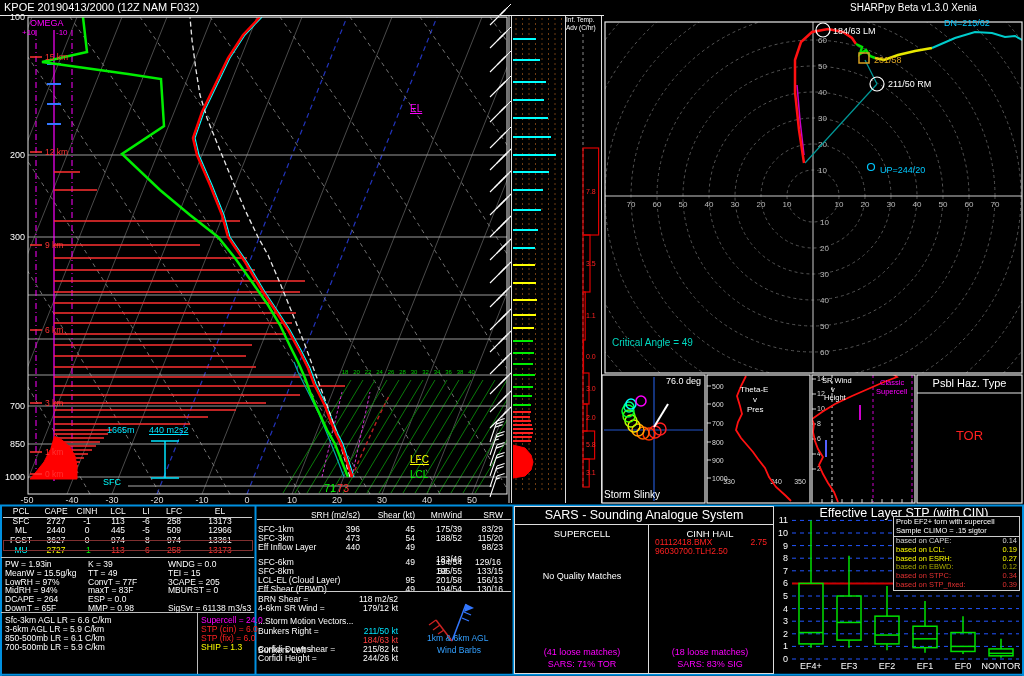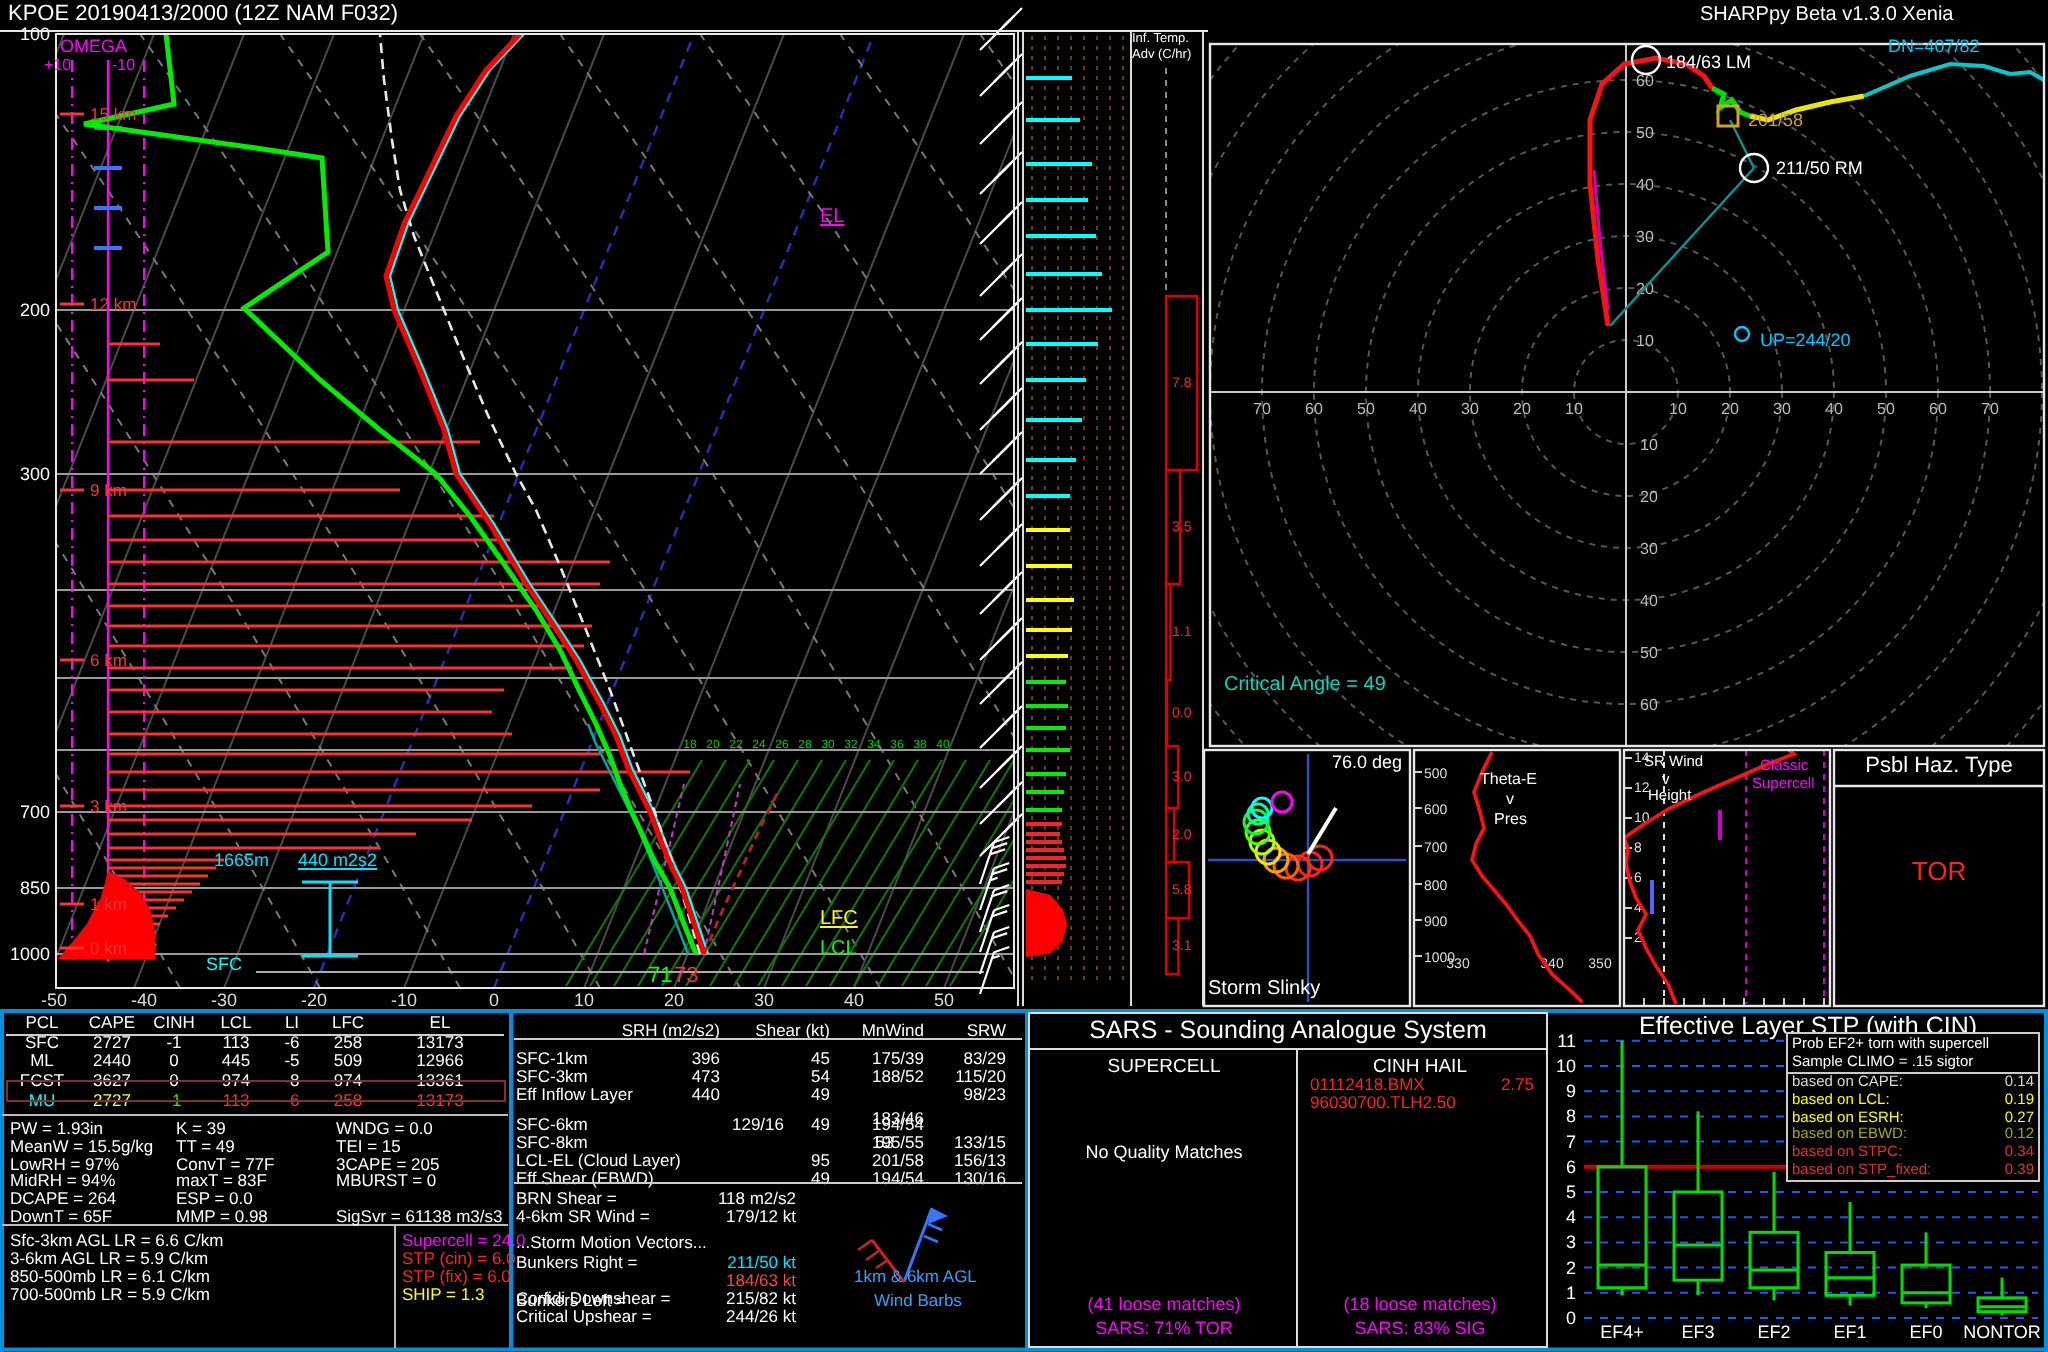--- a/index.html
+++ b/index.html
@@ -611,21 +611,21 @@
   <div class="abs" style="left:410px;top:469px;font-size:10px;color:#00ff00;">LCL</div>
   <div class="abs" style="left:103px;top:477px;font-size:9px;color:#00ffff;">SFC</div>
   <div class="abs" style="left:107px;top:425px;font-size:9px;color:#00e5ff;">1665m</div>
   <div class="abs u" style="left:149px;top:425px;font-size:9px;color:#00e5ff;">440 m2s2</div>
   <div class="abs" style="left:337px;top:482px;font-size:11px;color:#ff3030;z-index:1;">73</div>
   <div class="abs" style="left:324px;top:482px;font-size:11px;color:#00ff00;z-index:2;">71</div>
 
   <div class="abs" style="left:566px;top:16px;font-size:6.5px;">Inf. Temp.</div>
   <div class="abs" style="left:566px;top:24px;font-size:6.5px;">Adv (C/hr)</div>
 
-  <div class="abs" style="left:944px;top:18px;font-size:9px;color:#00c8ff;">DN=407/82</div>
+  <div class="abs" style="left:944px;top:18px;font-size:9px;color:#00c8ff;">DN=215/62</div>
   <div class="abs" style="left:833px;top:26px;font-size:9px;">184/63 LM</div>
   <div class="abs" style="left:874px;top:55px;font-size:9px;color:#d8a020;">201/58</div>
   <div class="abs" style="left:888px;top:79px;font-size:9px;">211/50 RM</div>
   <div class="abs" style="left:880px;top:165px;font-size:9px;color:#00c8ff;">UP=244/20</div>
   <div class="abs" style="left:612px;top:337px;font-size:10px;color:#00d8c0;">Critical Angle = 49</div>
 
   <div class="abs" style="left:666px;top:376px;font-size:9px;">76.0 deg</div>
   <div class="abs" style="left:604px;top:489px;font-size:10px;">Storm Slinky</div>
   <div class="abs" style="left:740px;top:385px;font-size:8px;">Theta-E</div>
   <div class="abs" style="left:753px;top:395px;font-size:8px;">v</div>
@@ -741,21 +741,21 @@
       <span class="kv" style="color: rgb(255, 255, 255); left: 0px; width: 205px; text-align: right; top: 25px;">188/52</span>
       <span class="kv" style="color: rgb(255, 255, 255); left: 0px; width: 246px; text-align: right; top: 25px;">115/20</span>
       <span class="kv" style="color: rgb(255, 255, 255); left: 1px; top: 34px;">Eff Inflow Layer</span>
       <span class="kv" style="color: rgb(255, 255, 255); left: 0px; width: 103px; text-align: right; top: 34px;">440</span>
       <span class="kv" style="color: rgb(255, 255, 255); left: 0px; width: 158px; text-align: right; top: 34px;">49</span>
       <span class="kv" style="color: rgb(255, 255, 255); left: 0px; width: 205px; text-align: right; top: 46px;">183/46</span>
       <span class="kv" style="color: rgb(255, 255, 255); left: 0px; width: 246px; text-align: right; top: 34px;">98/23</span>
       <span class="kv" style="color: rgb(255, 255, 255); left: 1px; top: 49px;">SFC-6km</span>
       <span class="kv" style="color: rgb(255, 255, 255); left: 0px; width: 158px; text-align: right; top: 49px;">49</span>
       <span class="kv" style="color: rgb(255, 255, 255); left: 0px; width: 205px; text-align: right; top: 49px;">194/54</span>
-      <span class="kv" style="color: rgb(255, 255, 255); left: 0px; width: 244px; text-align: center; top: 49px;">129/16</span>
+      <span class="kv" style="color: rgb(255, 255, 255); left: 0px; width: 244px; text-align: right; top: 49px;">129/16</span>
       <span class="kv" style="color: rgb(255, 255, 255); left: 1px; top: 58px;">SFC-8km</span>
       <span class="kv" style="color: rgb(255, 255, 255); left: 0px; width: 190px; text-align: right; top: 58px;">53</span>
       <span class="kv" style="color: rgb(255, 255, 255); left: 0px; width: 205px; text-align: right; top: 58px;">195/55</span>
       <span class="kv" style="color: rgb(255, 255, 255); left: 0px; width: 246px; text-align: right; top: 58px;">133/15</span>
       <span class="kv" style="color: rgb(255, 255, 255); left: 1px; top: 67px;">LCL-EL (Cloud Layer)</span>
       <span class="kv" style="color: rgb(255, 255, 255); left: 0px; width: 158px; text-align: right; top: 67px;">95</span>
       <span class="kv" style="color: rgb(255, 255, 255); left: 0px; width: 205px; text-align: right; top: 67px;">201/58</span>
       <span class="kv" style="color: rgb(255, 255, 255); left: 0px; width: 246px; text-align: right; top: 67px;">156/13</span>
       <span class="kv" style="color: rgb(255, 255, 255); left: 1px; top: 76px;">Eff Shear (EBWD)</span>
       <span class="kv" style="color: rgb(255, 255, 255); left: 0px; width: 158px; text-align: right; top: 76px;">49</span>
@@ -768,21 +768,21 @@
       <span class="kv" style="color: rgb(255, 255, 255); left: 0px; width: 141px; text-align: right; top: 1px;">118 m2/s2</span>
       <span class="kv" style="color: rgb(255, 255, 255); left: 1px; top: 10px;">4-6km SR Wind =</span>
       <span class="kv" style="color: rgb(255, 255, 255); left: 0px; width: 141px; text-align: right; top: 10px;">179/12 kt</span>
       <span class="kv" style="color: rgb(255, 255, 255); left: 1px; top: 23px;">...Storm Motion Vectors...</span>
       <span class="kv" style="color: rgb(255, 255, 255); left: 1px; top: 33px;">Bunkers Right =</span>
       <span class="kv" style="color: rgb(0, 229, 255); left: 0px; width: 141px; text-align: right; top: 33px;">211/50 kt</span>
       <span class="kv" style="color: rgb(255, 255, 255); left: 1px; top: 52px;">Bunkers Left =</span>
       <span class="kv" style="color: rgb(255, 64, 64); left: 0px; width: 141px; text-align: right; top: 42px;">184/63 kt</span>
       <span class="kv" style="color: rgb(255, 255, 255); left: 1px; top: 51px;">Corfidi Downshear =</span>
       <span class="kv" style="color: rgb(255, 255, 255); left: 0px; width: 141px; text-align: right; top: 51px;">215/82 kt</span>
-      <span class="kv" style="color: rgb(255, 255, 255); left: 1px; top: 60px;">Critical Upshear =</span>
+      <span class="kv" style="color: rgb(255, 255, 255); left: 1px; top: 60px;">Corfidi Height =</span>
       <span class="kv" style="color: rgb(255, 255, 255); left: 0px; width: 141px; text-align: right; top: 60px;">244/26 kt</span>
     </div>
   <div class="abs" style="left:257px;top:591px;width:254px;height:1px;background:#ccc;"></div>
   <div class="abs" style="left:427px;top:633px;font-size:8.5px;color:#33a0ff;">1km &amp; 6km AGL</div>
   <div class="abs" style="left:437px;top:645px;font-size:8.5px;color:#33a0ff;">Wind Barbs</div>
 
   <div class="abs" style="left:514px;top:506px;width:260px;height:168px;border:1px solid #ddd;box-sizing:border-box;">
     <div class="abs" style="left:0;top:1px;width:100%;text-align:center;font-size:12.5px;">SARS - Sounding Analogue System</div>
     <div class="abs" style="left:0;top:17px;width:100%;height:1px;background:#ddd;"></div>
     <div class="abs" style="left:133px;top:18px;width:1px;height:148px;background:#ddd;"></div>

